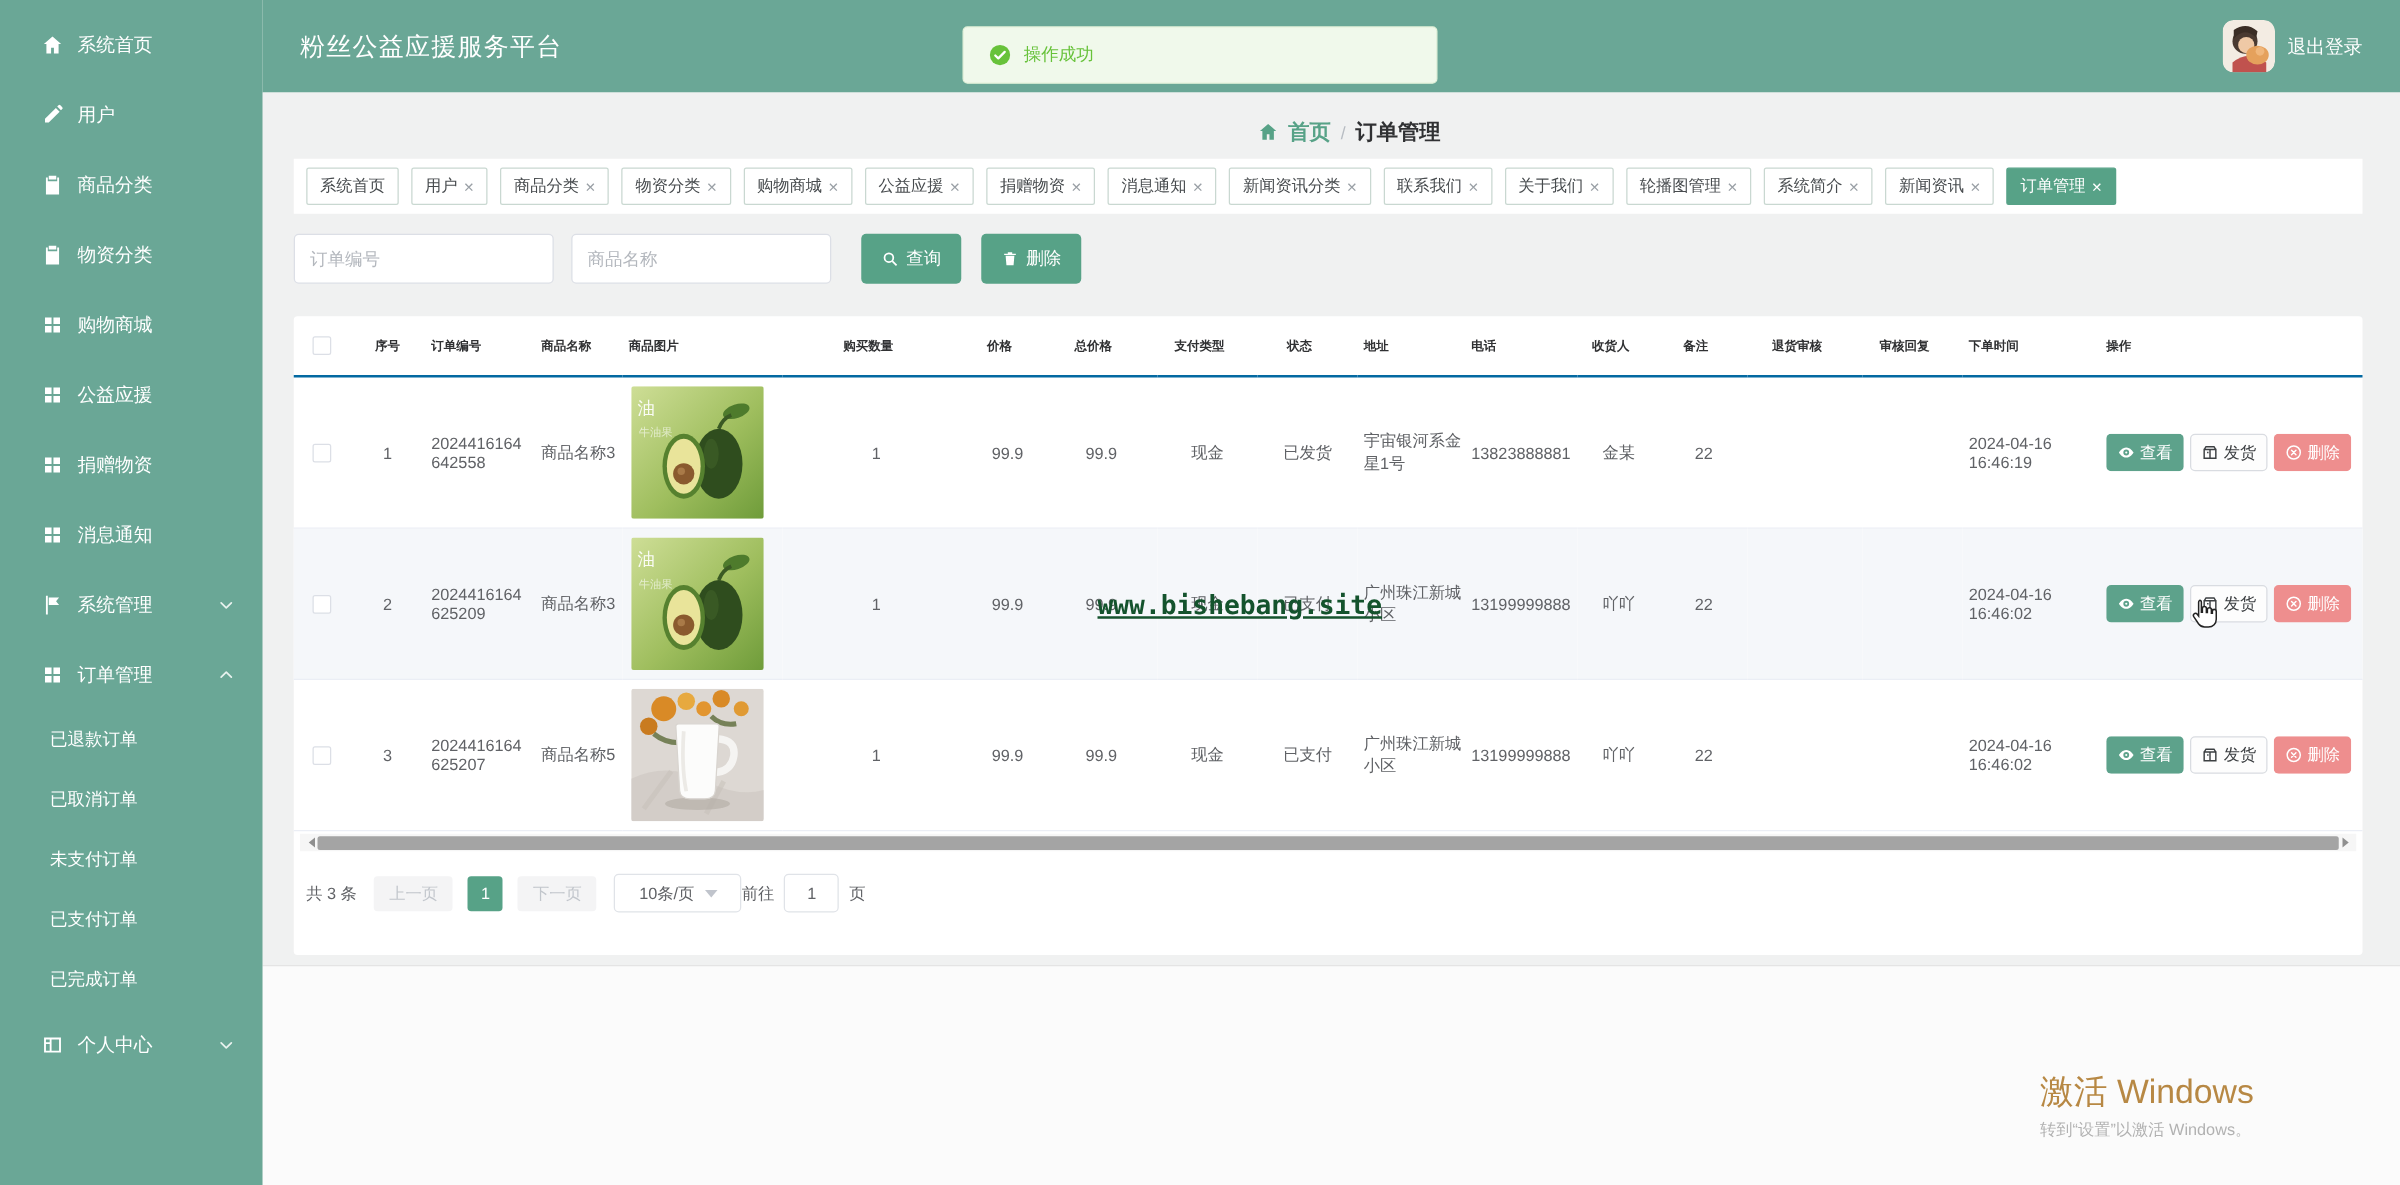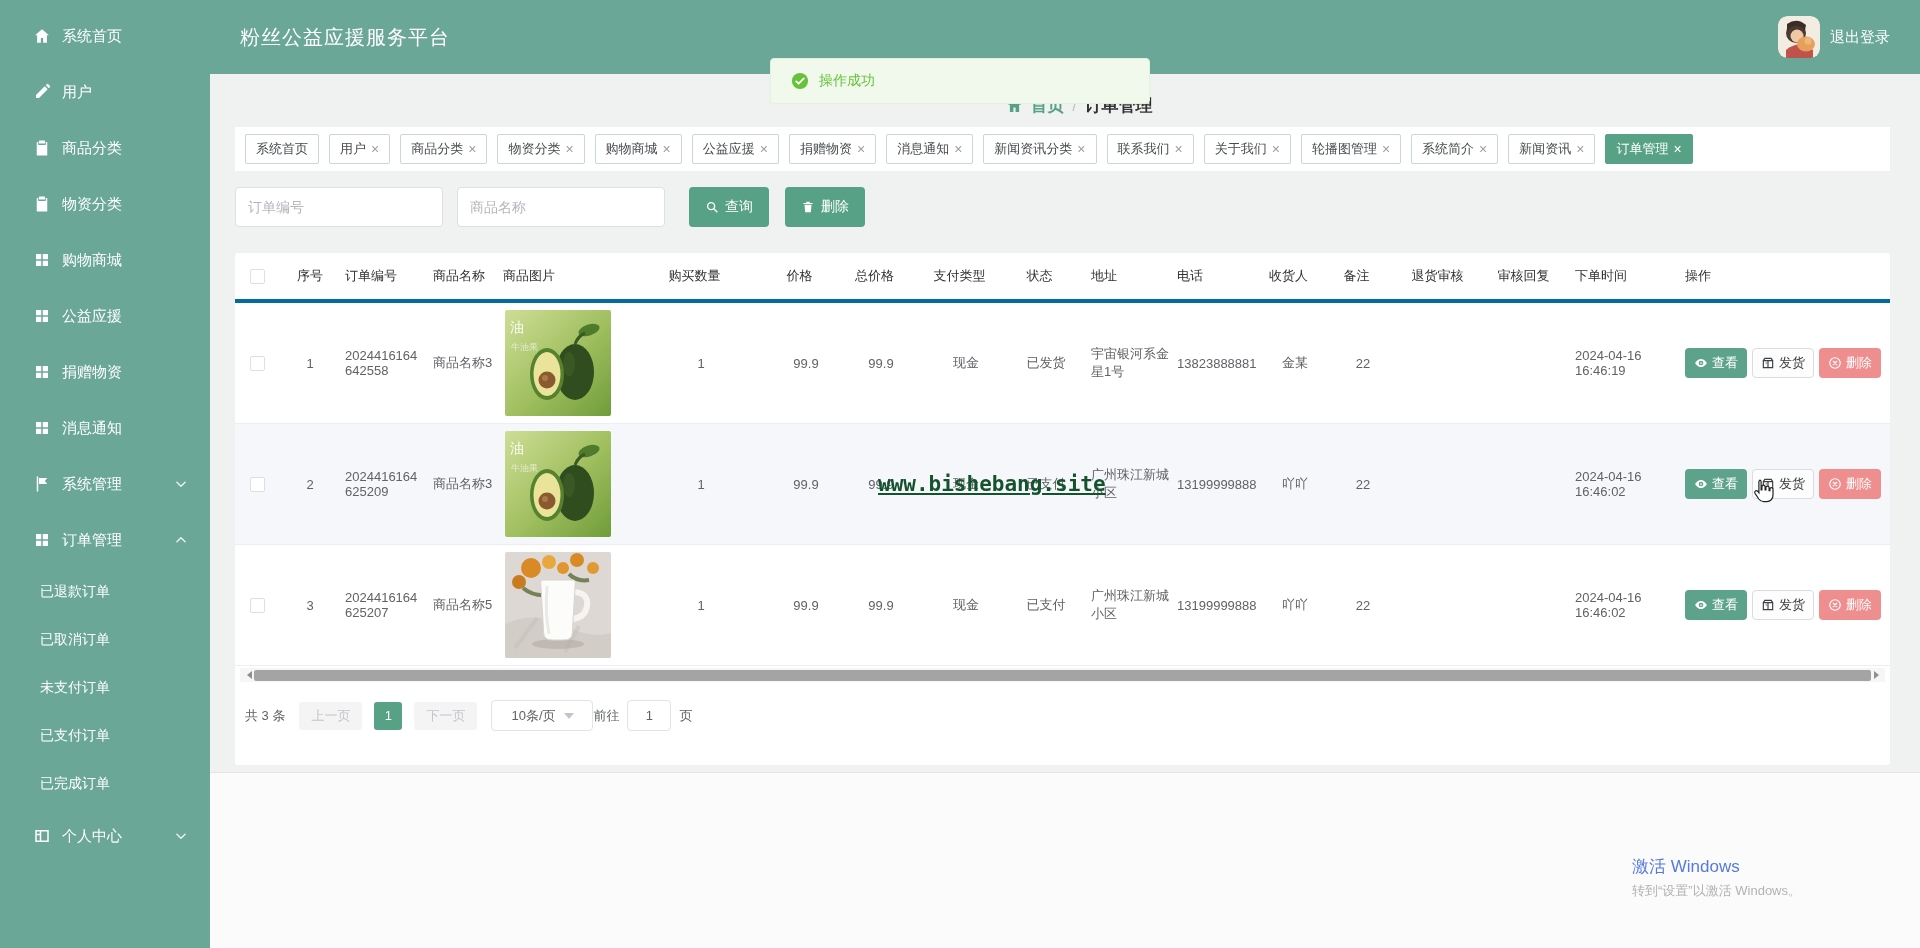--- a/index.html
+++ b/index.html
@@ -48,21 +48,21 @@
   .inp + .inp { margin-left:14px; }
   .inp::placeholder { color:#b3b7bd; }
   .btn-query,.btn-del-top { display:inline-flex; align-items:center; gap:6px; height:40px; padding:0 16px; border:none; border-radius:4px; background:#57a287; color:#fff; font-size:14px; cursor:pointer; font-family:inherit; }
   .btn-query { margin-left:24px; }
   .btn-del-top { margin-left:16px; }
   .btn-query svg,.btn-del-top svg { width:14px; height:14px; display:block; }
 
   
   .card { margin:26px 0 0 25px; width:1655px; background:#fff; border-radius:3px; padding-bottom:34px; }
   table { border-collapse:collapse; table-layout:fixed; width:1655px; }
-  th { height:48px; font-size:13px; color:#303133; font-weight:normal; border-bottom:4px solid #0369a1; }
+  th { height:48px; font-size:10px; color:#303133; font-weight:bold; border-bottom:2px solid #0369a1; }
   td { height:120px; font-size:13px; color:#606266; border-bottom:1px solid #ebeef5; vertical-align:middle; }
   .a-c { text-align:center; }
   .a-l { text-align:left; padding-left:5px; }
   tr.hover { background:#f5f7fa; }
   .wrapnum { word-break:break-all; padding-right:4px; }
   .cbx { display:inline-block; width:15px; height:15px; border:1px solid #dcdfe6; border-radius:2px; background:#fff; vertical-align:middle; cursor:pointer; }
   .sorter { display:inline-flex; flex-direction:column; margin-left:5px; vertical-align:middle; cursor:pointer; }
   .sorter i { display:block; width:0; height:0; border:4px solid transparent; }
   .car-up { border-bottom:5px solid #c0c4cc; margin-bottom:2px; }
   .car-down { border-top:5px solid #c0c4cc; }
@@ -89,28 +89,28 @@
   .pg-total { margin-right:14px; }
   .pg-btn { height:28px; padding:0 12px; background:#f4f4f5; color:#c2c6cc; border:none; border-radius:3px; font-size:13px; cursor:pointer; font-family:inherit; }
   .pg-num { width:28px; height:28px; margin:0 12px; background:#57a287; color:#fff; border:none; border-radius:3px; font-size:13px; cursor:pointer; font-family:inherit; }
   .pg-size { width:102px; height:31px; border:1px solid #e0e3e8; border-radius:4px; background:#fff; display:flex; align-items:center; justify-content:center; gap:8px; margin-left:14px; color:#606266; cursor:pointer; }
   .caret-down { display:block; width:0; height:0; border:5px solid transparent; border-top:6px solid #c0c4cc; margin-top:5px; }
   .pg-goto { }
   .pg-goto + .pg-input { margin-left:8px; }
   .pg-input { width:44px; height:31px; border:1px solid #e0e3e8; border-radius:4px; text-align:center; font-size:13px; color:#606266; outline:none; margin-right:8px; }
 
   
-  .toast { position:absolute; left:770px; top:21px; width:380px; height:46px; background:#f0f9eb; border:1px solid #e4f2da; border-radius:4px; display:flex; align-items:center; padding-left:20px; gap:10px; z-index:20;margin-top:37px; }
+  .toast { position:absolute; left:770px; top:21px; width:380px; height:46px; background:#f0f9eb; border:1px solid #e4f2da; border-radius:4px; display:flex; align-items:center; padding-left:20px; gap:10px; z-index:20; }
   .toast-icon { width:18px; height:18px; }
   .toast-icon svg { width:18px; height:18px; display:block; }
   .toast-text { color:#67c23a; font-size:14px; }
 
   .site-mark { position:absolute; left:878px; top:472px; font-family:"DejaVu Sans Mono","Liberation Mono",monospace; font-weight:bold; font-size:21px; color:#14532d; z-index:30;text-decoration:underline; }
   .win-mark { position:absolute; left:1632px; top:855px; z-index:30; }
-  .win-t { font-size:17px; color:#1d4ed8; opacity:.75; }
+  .win-t { font-size:27px; color:#a16207; opacity:.75; }
   .win-s { font-size:13px; color:#a5a5a5; opacity:.85; margin-top:4px; }
   .cursor { position:absolute; left:1750px; top:478px; width:24px; height:28px; z-index:40; pointer-events:none; }
 </style>
 </head>
 <body>
 
 <div class="app">
 
   <aside class="sidebar">
     <nav id="side-menu">

